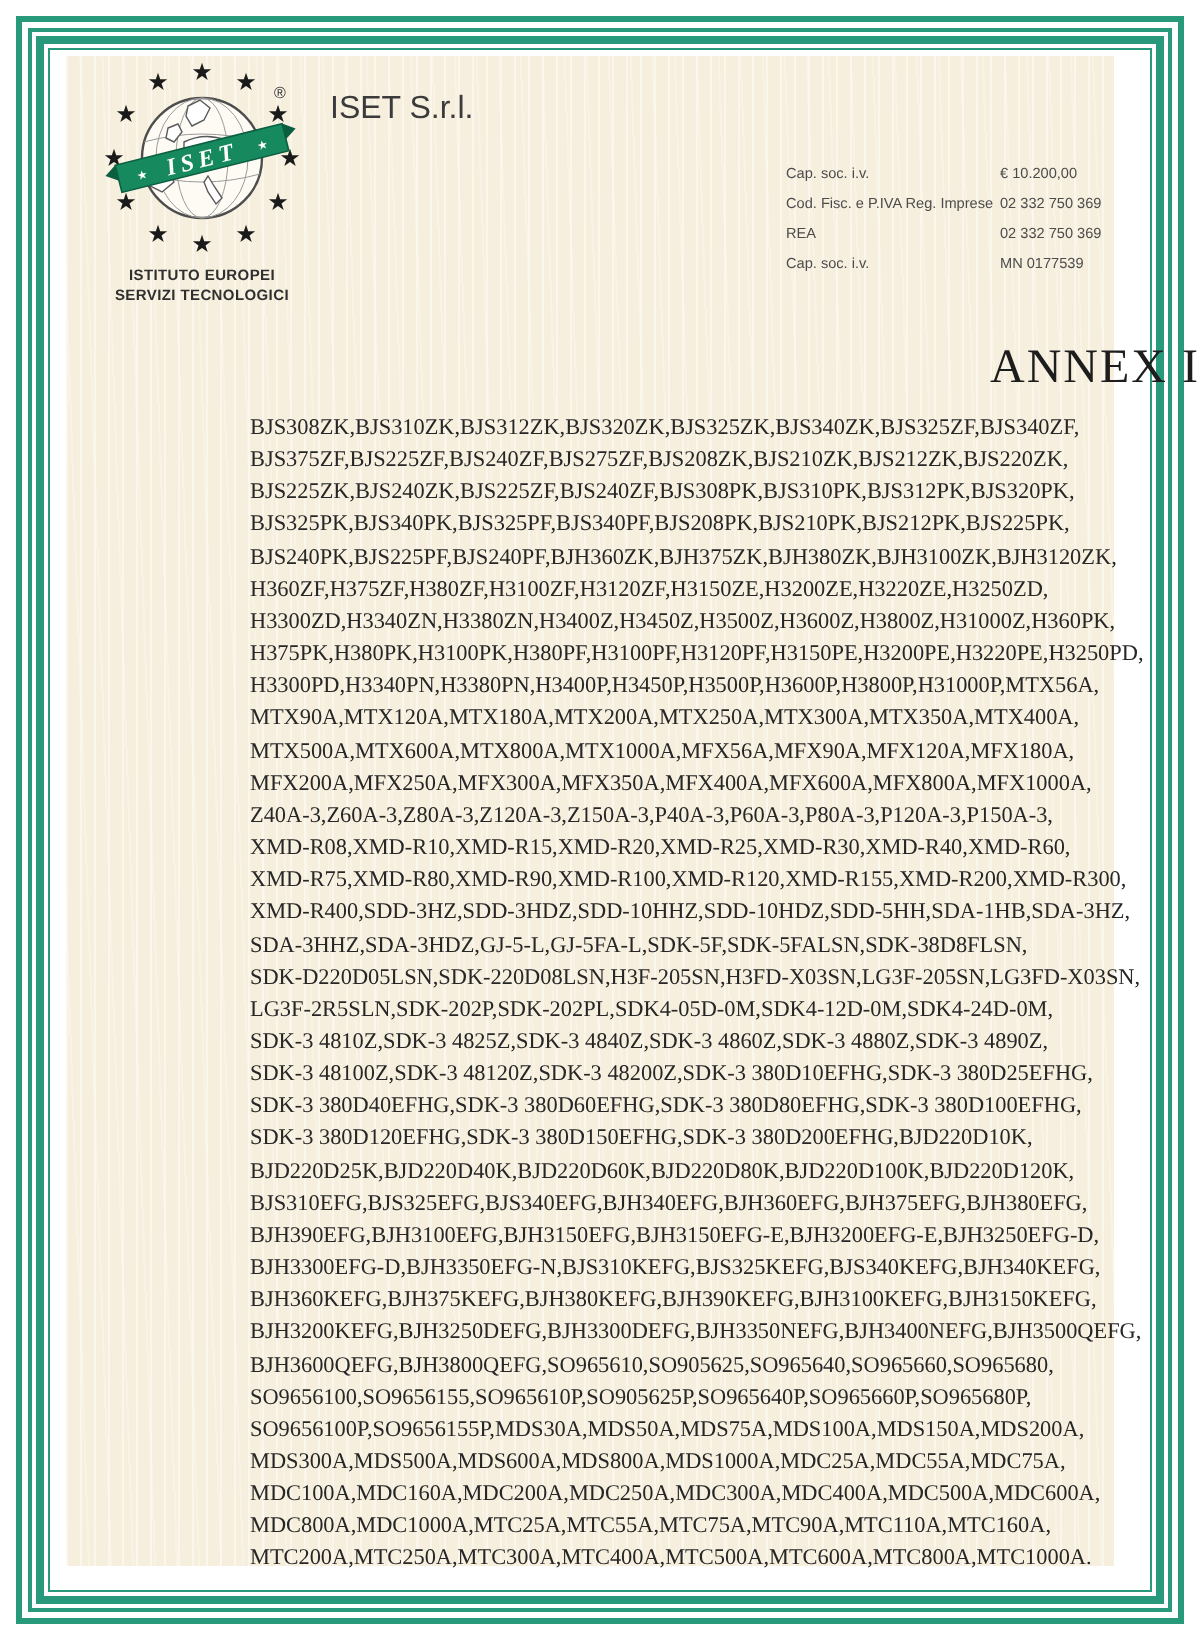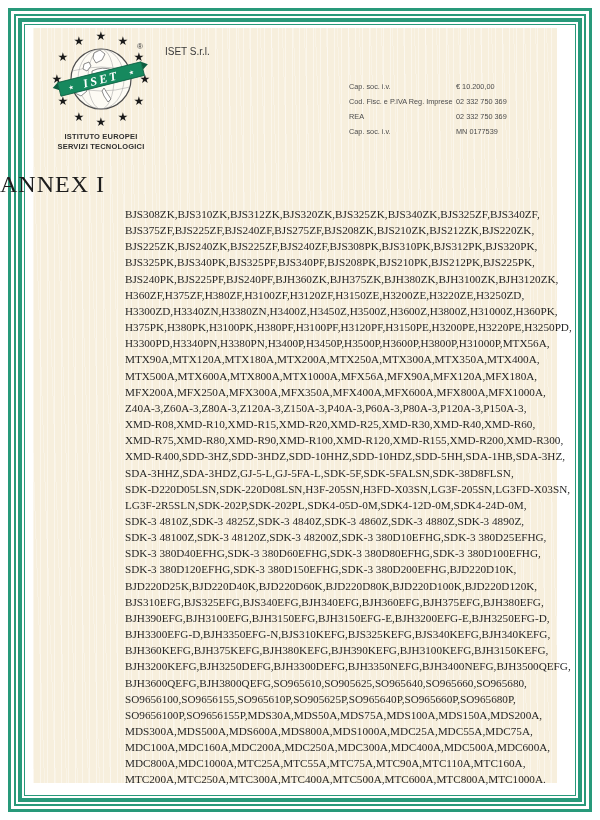--- a/index.html
+++ b/index.html
@@ -15,30 +15,30 @@
   .paper{position:absolute;left:33px;top:28px;width:524px;height:755px;
          background:
            repeating-linear-gradient(90deg, rgba(255,255,255,.45) 0 1px, rgba(255,255,255,0) 1px 7px),
            repeating-linear-gradient(88deg, rgba(255,255,255,.25) 0 1px, rgba(255,255,255,0) 1px 11px),
            #f7efdd;}
   
   .logo{position:absolute;left:42px;top:31px;width:118px;text-align:center;}
   .logo-caption{margin-top:1px;font-size:7.5px;font-weight:bold;color:#2f2f2f;
                 letter-spacing:.2px;line-height:9.5px;}
   
-  .company{position:absolute;left:165px;top:46px;font-size:10px;color:#3b3b3b;}
+  .company{position:absolute;left:165px;top:46px;font-size:16px;color:#3b3b3b;}
   .contact{position:absolute;left:165px;top:79px;font-size:7.3px;color:#4c4c4c;}
   .contact .cline{line-height:15px;height:15px;white-space:nowrap;}
   .email{text-decoration:underline;color:#4c4c4c;margin-left:7px;cursor:pointer;}
   
   .registry{position:absolute;left:349px;top:79px;width:205px;font-size:7.3px;color:#4c4c4c;}
   .rrow{display:flex;line-height:15px;height:15px;white-space:nowrap;}
-  .rlabel{width:107px;flex:0 0 107px;}
+  .rlabel{width:107px;flex:0 0 107px;margin-left:44px;}
   
-  .annex-title{position:absolute;left:0;top:171px;width:600px;margin:0;text-align:left;
+  .annex-title{position:absolute;left:0;top:171px;width:600px;margin:0;text-align:right;
                font-family:"Liberation Serif","DejaVu Serif",serif;font-weight:normal;
                font-size:24px;letter-spacing:1px;color:#1d1d1d;}
   .codes{position:absolute;left:125px;top:206px;width:438px;
          font-family:Liberation Serif, serif;
          font-size:11.2px;line-height:16.15px;color:#262626;white-space:pre;}
 </style>
 </head>
 <body>
 
 <div class="page">

